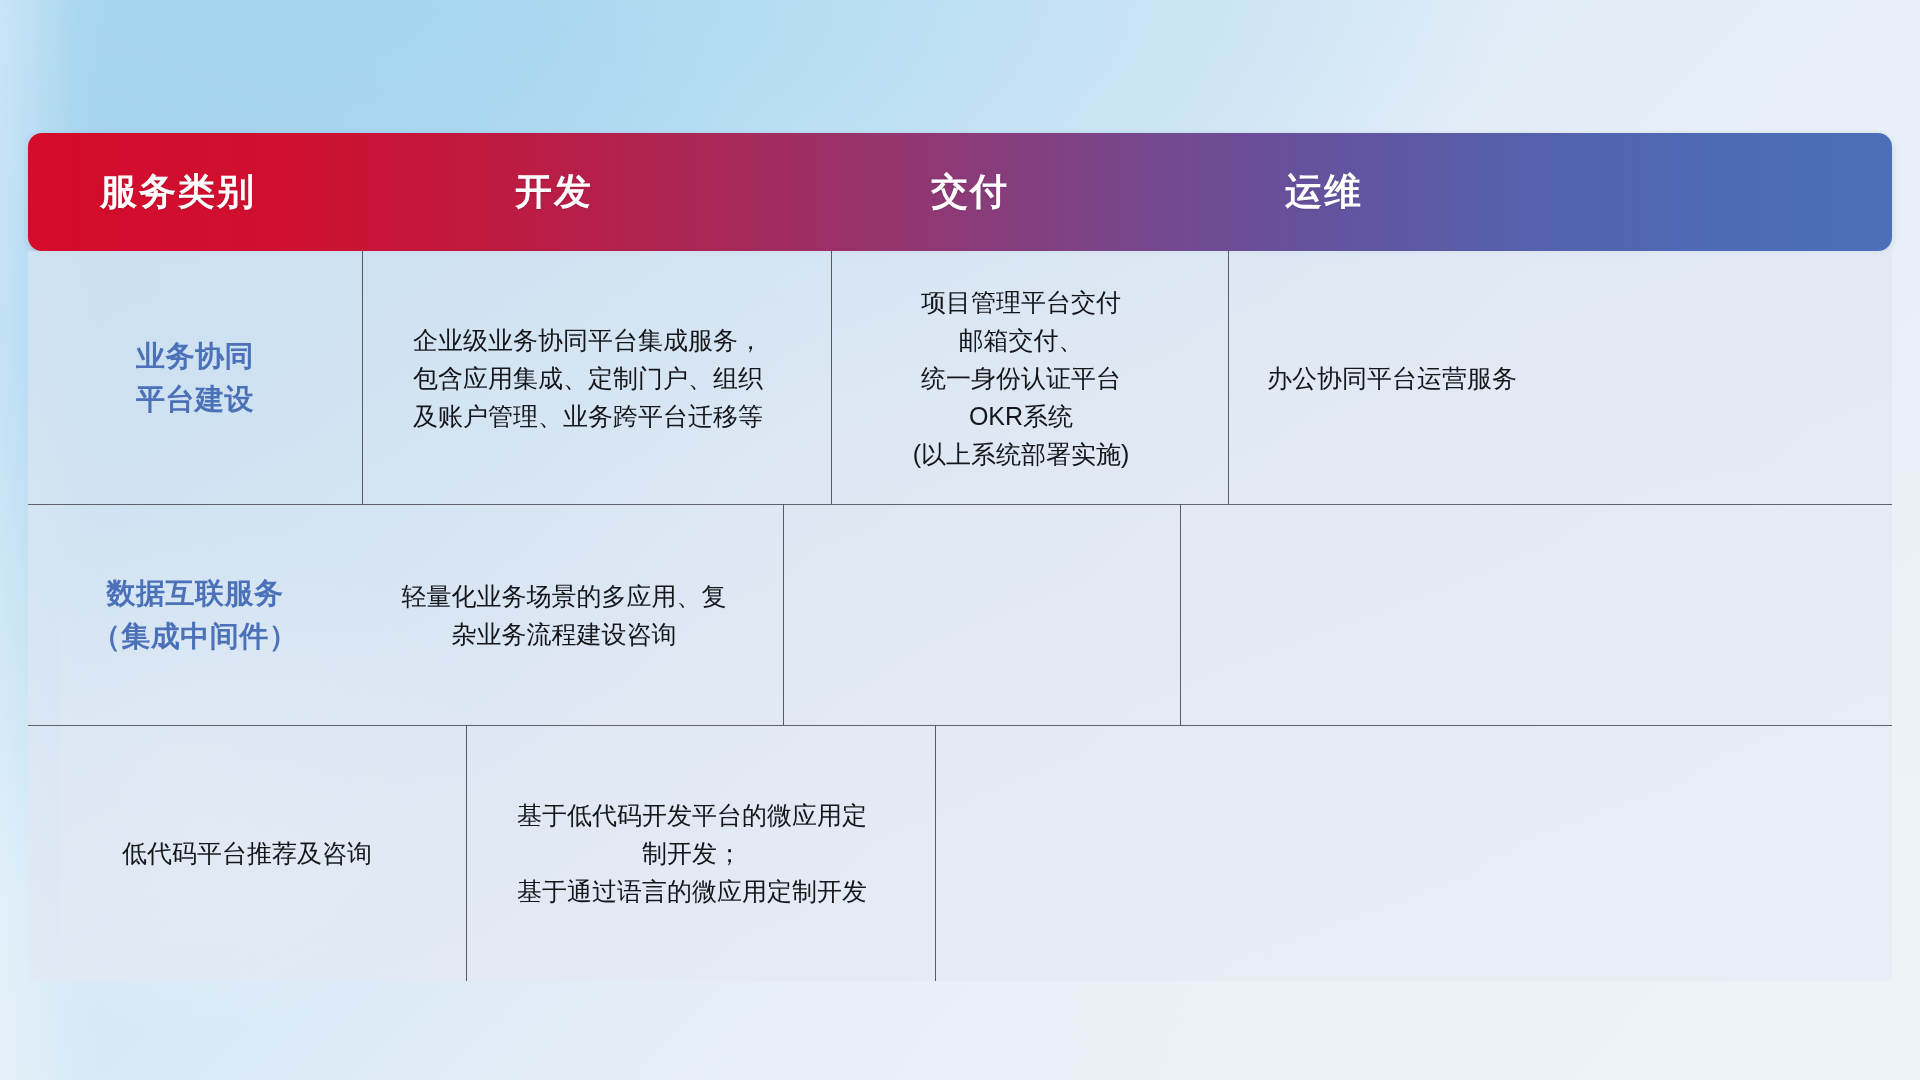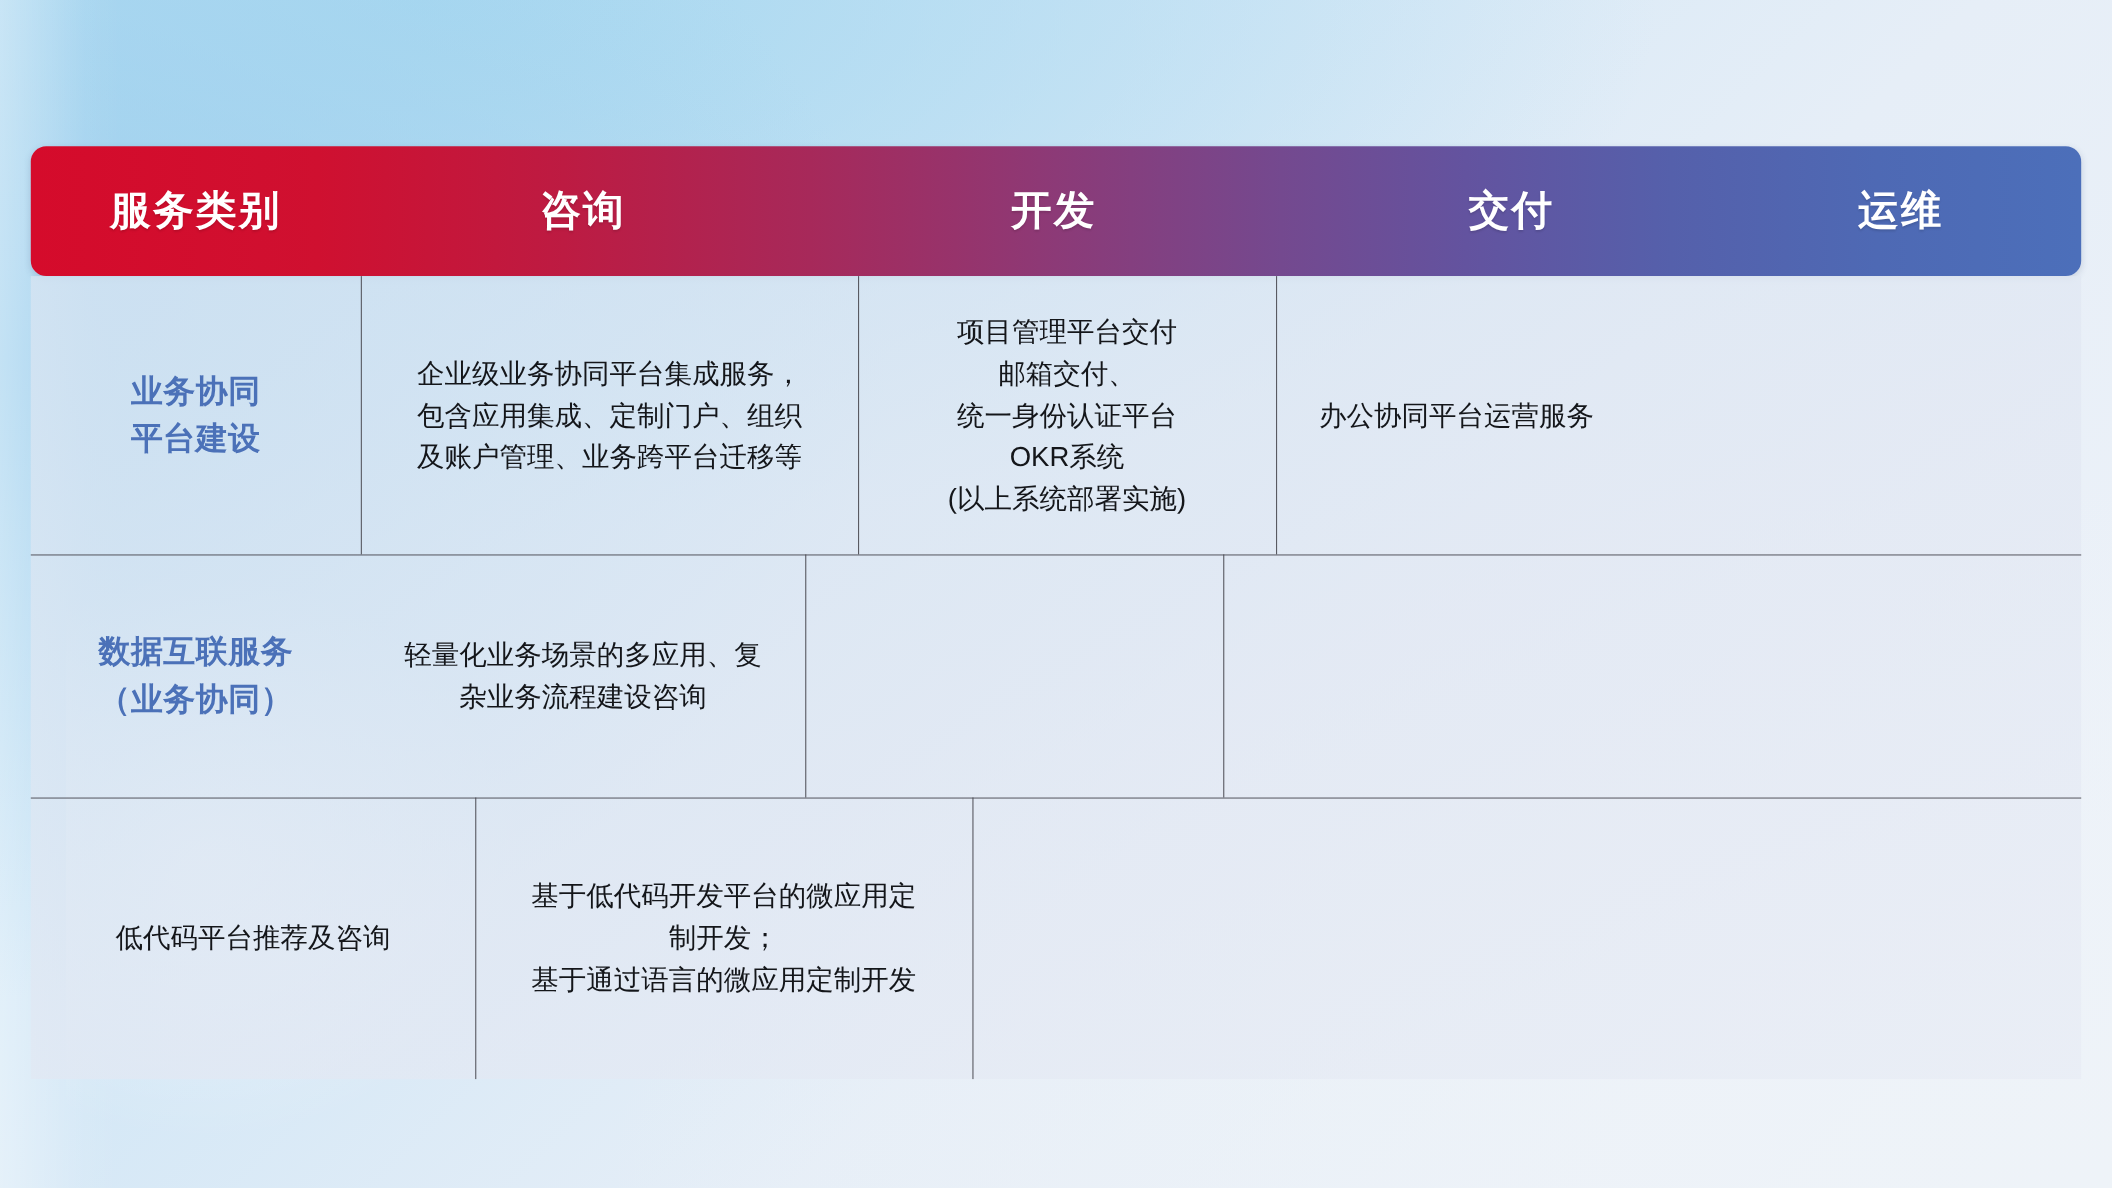--- a/index.html
+++ b/index.html
@@ -101,20 +101,21 @@
     display: flex;
     align-items: center;
     justify-content: center;
     text-align: center;
     padding: 10px 14px;
     position: relative;
     font-size: 25px;
     line-height: 1.52;
     color: #14161a;
     white-space: pre-line;
+    margin-left: 17px;
   }
 
   
   .cell.divider::before {
     content: "";
     position: absolute;
     left: 0; top: 0; bottom: 0;
     width: 1px;
     background: #4a4a52;
     opacity: 0.9;
@@ -142,21 +143,20 @@
 </head>
 <body>
 
 <div class="bg-streak"></div>
 <div class="bg-glow"></div>
 
 <div class="table-wrap">
 
   <div class="header-row">
     <div class="header-cell c1">服务类别</div>
-    <div class="header-cell c2">咨询</div>
     <div class="header-cell c3">开发</div>
     <div class="header-cell c4">交付</div>
     <div class="header-cell c5">运维</div>
   </div>
 
   <div class="body-grid">
 
     <div class="body-row r1">
       <div class="cell category c1">业务协同
 平台建设</div>
@@ -166,21 +166,21 @@
       <div class="cell divider c4">项目管理平台交付
 邮箱交付、
 统一身份认证平台
 OKR系统
 (以上系统部署实施)</div>
       <div class="cell divider c5">办公协同平台运营服务</div>
     </div>
 
     <div class="body-row r2">
       <div class="cell category c1">数据互联服务
-（业务协同）</div>
+（集成中间件）</div>
       <div class="cell c2">轻量化业务场景的多应用、复
 杂业务流程建设咨询</div>
       <div class="cell divider c4"></div>
       <div class="cell divider c5"></div>
     </div>
 
     <div class="body-row r3">
       <div class="cell c2">低代码平台推荐及咨询</div>
       <div class="cell divider c3">基于低代码开发平台的微应用定
 制开发；

